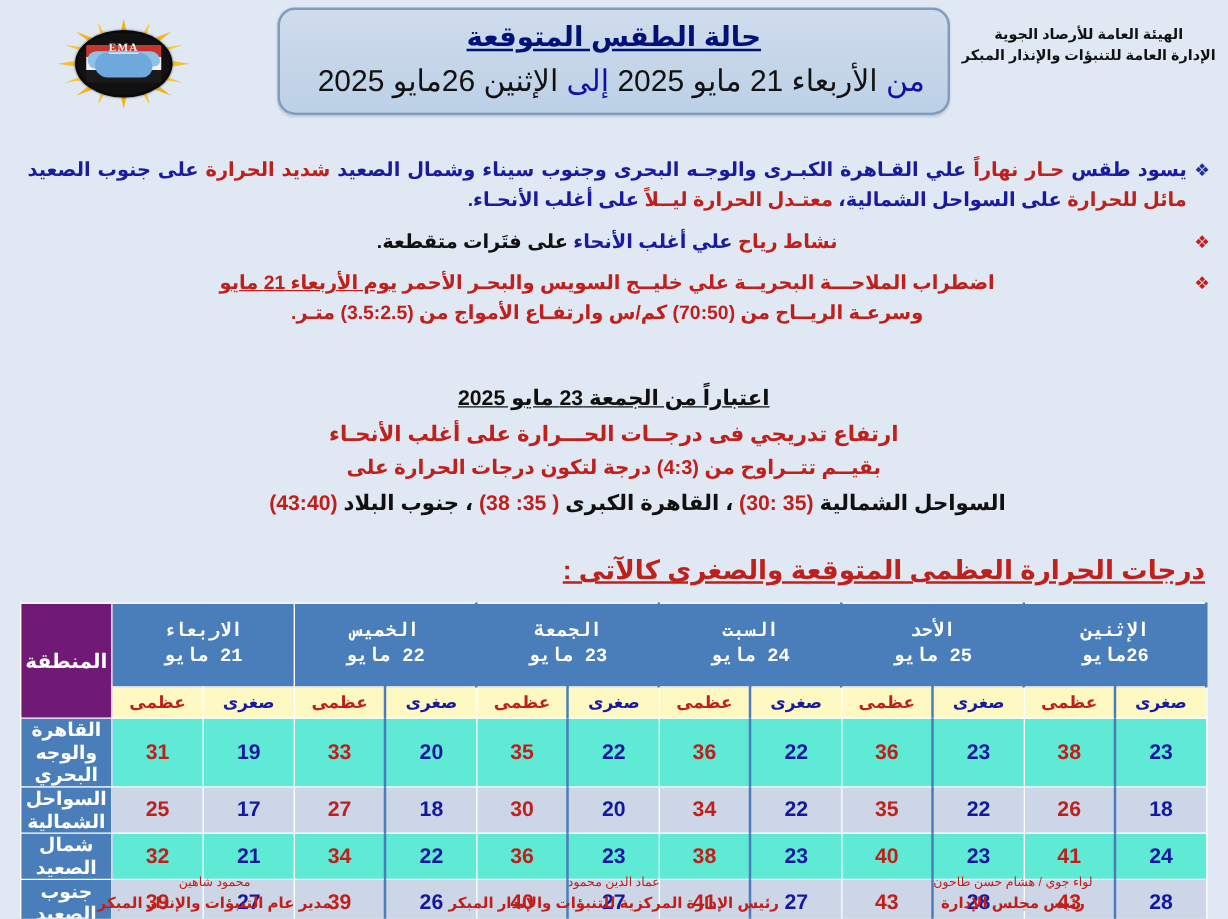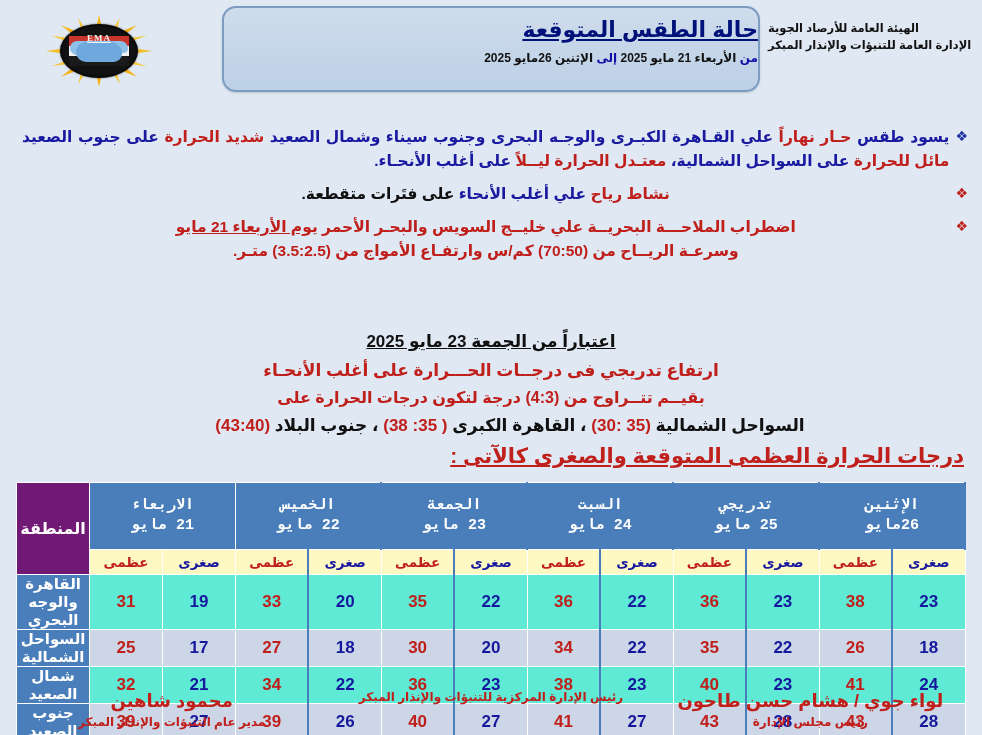--- a/index.html
+++ b/index.html
@@ -84,46 +84,47 @@
   .title-box {
     position: absolute;
     right: 222px;
     top: 6px;
     width: 538px;
     height: 86px;
     background: linear-gradient(#cfdcec, #bcd0e6);
     border: 2px solid #7c9cc0;
     border-radius: 14px;
     box-shadow: 0 1px 2px rgba(0,0,0,.15);
+    text-align: center;
     box-sizing: border-box;
     padding-top: 9px;
   }
   .title-main {
     font-size: 22px;
     font-weight: bold;
     color: #00127a;
     text-decoration: underline;
     letter-spacing: 0px;
   }
   .title-sub {
     margin-top: 8px;
-    font-size: 12px;
-    font-weight: bold;
+    font-size: 24px;
+    font-weight: normal;
     color: #111111;
     direction: rtl;
     margin-left: 12px;
   }
   .title-sub .hl { color: #1010a8; }
 
   .org-block {
     position: absolute;
     right: 8px;
     top: 20px;
     width: 206px;
-    text-align: left;
+    text-align: center;
     line-height: 1.45;
   }
   .org-line {
     font-size: 11.5px;
     font-weight: bold;
     color: #111;
   }
 
   
   .bullets {
@@ -167,21 +168,21 @@
     position: absolute;
     top: 306px;
     left: 0;
     right: 0;
     text-align: center;
   }
   .mid-line {
     font-weight: bold;
     line-height: 1.5;
   }
-  .mid-1 { font-size: 17px; color: #101010; text-decoration: underline; margin-top: 23px; }
+  .mid-1 { font-size: 17px; color: #101010; text-decoration: underline; }
   .mid-2 { font-size: 17px; color: #c0201c; margin-top: 3px; }
   .mid-3 { font-size: 16px; color: #c0201c; margin-top: 3px; }
   .mid-4 { font-size: 17px; color: #101010; margin-top: 3px; margin-left: 38px; }
   .mid-4 .b-red { color: #c0201c; }
 
   .table-caption {
     position: absolute;
     top: 444px;
     right: 18px;
     font-size: 21px;
@@ -256,22 +257,22 @@
     display: flex;
     padding: 0 12px;
     box-sizing: border-box;
   }
   .foot-col {
     flex: 1 1 0;
     text-align: center;
     line-height: 1.4;
   }
   .foot-name {
-    font-size: 18px;
-    font-weight: bold;
+    font-size: 10px;
+    font-weight: normal;
     color: #c0201c;
   }
   .foot-role {
     font-size: 12px;
     font-weight: bold;
     color: #c0201c;
   }
 </style>
 </head>
 <body>
@@ -356,21 +357,21 @@
 
 <div class="tbl-wrap">
   <table class="forecast">
     <thead>
       <tr id="day-header-row">
           <th class="th-day sep" colspan="2">
             <div>الإثنين</div>
             <div>26مايو</div>
           </th>
           <th class="th-day sep" colspan="2">
-            <div>تدريجي</div>
+            <div>الأحد</div>
             <div>25 مايو</div>
           </th>
           <th class="th-day sep" colspan="2">
             <div>السبت</div>
             <div>24 مايو</div>
           </th>
           <th class="th-day sep" colspan="2">
             <div>الجمعة</div>
             <div>23 مايو</div>
           </th>
@@ -463,19 +464,20 @@
       </tbody>
   </table>
 </div>
 
 <div class="footer" id="footer-row">
     <div class="foot-col">
       <div class="foot-name">لواء جوي / هشام حسن طاحون</div>
       <div class="foot-role">رئيس مجلس الإدارة</div>
     </div>
     <div class="foot-col">
+      <div class="foot-name">عماد الدين محمود</div>
       <div class="foot-role">رئيس الإدارة المركزية للتنبؤات والإنذار المبكر</div>
     </div>
     <div class="foot-col">
       <div class="foot-name">محمود شاهين</div>
       <div class="foot-role">مدير عام التنبؤات والإنذار المبكر</div>
     </div>
   </div>
 
 </body></html>

